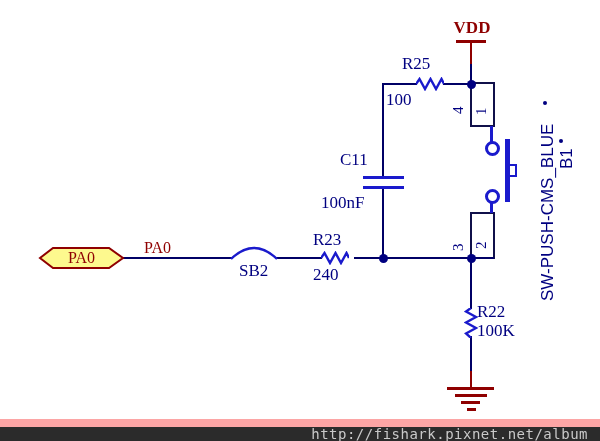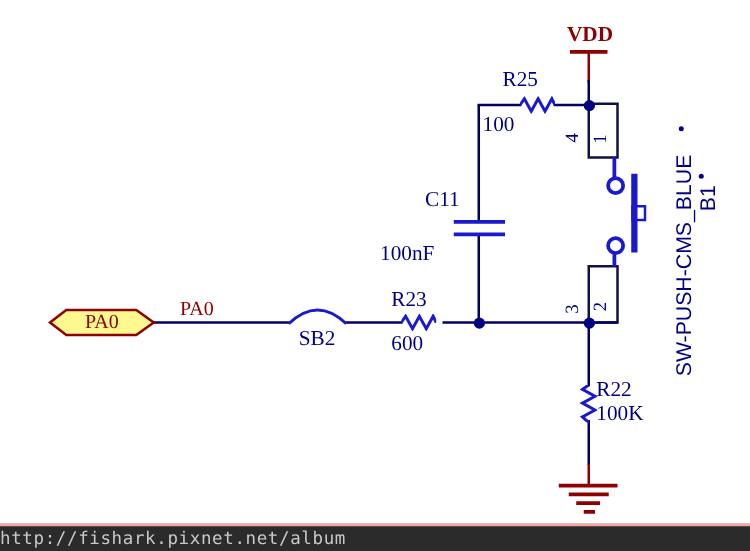--- a/index.html
+++ b/index.html
@@ -26,22 +26,22 @@
     position:absolute;left:166px;top:320px;color:#00007d;
     font-family:"Liberation Sans",sans-serif;font-size:20px;font-weight:bold;font-style:italic;
     letter-spacing:.2px;white-space:nowrap;
   }
   #swname{position:absolute;left:538px;top:301px;color:#000080;
     font-family:"Liberation Sans",sans-serif;font-size:17px;line-height:19px;}
   #swref{position:absolute;left:557px;top:169px;color:#000080;
     font-family:"Liberation Sans",sans-serif;font-size:17px;line-height:19px;}
   #wmbar{
     position:absolute;left:0;top:419px;width:600px;height:22px;background:#2b2b2b;
-    border-top:2px solid #fca5a5;box-sizing:border-box;
-    display:flex;align-items:center;padding-right:12px;
+    border-top:8px solid #fca5a5;box-sizing:border-box;
+    display:flex;align-items:center;justify-content:flex-end;padding-right:12px;
   }
   #wmbar span{
     font-family:"DejaVu Sans Mono",monospace;font-size:14px;color:#c9c9c9;letter-spacing:.5px;
   }
 </style>
 </head>
 <body>
 
 <div id="canvas">
 
@@ -68,38 +68,38 @@
 
   <svg class="glyph" style="left:416px;top:77px;" width="28" height="14">
     <polyline points="0,7 3.5,2 9,12 14.5,2 20,12 25.5,2 28,7" fill="none" stroke="#1a1acc" stroke-width="2.4"></polyline>
   </svg>
   <div class="lbl" style="left:402px;top:55px;">R25</div>
   <div class="lbl" style="left:386px;top:91px;">100</div>
 
   <div class="plate" style="left:363px;top:176px;"></div>
   <div class="plate" style="left:363px;top:186px;"></div>
   <div class="lbl" style="left:340px;top:151px;">C11</div>
-  <div class="lbl" style="left:304px;top:194px;">100nF</div>
+  <div class="lbl" style="left:321px;top:194px;">100nF</div>
 
   <svg class="glyph" style="left:38px;top:246px;" width="87" height="24">
     <polygon points="2,12 15,2 71,2 85,12 71,22 15,22" fill="#fdf98e" stroke="#8f0000" stroke-width="2"></polygon>
   </svg>
   <div class="lbl-m" style="left:52px;top:250px;width:59px;text-align:center;">PA0</div>
   <div class="lbl-m" style="left:144px;top:240px;">PA0</div>
 
   <svg class="glyph" style="left:230px;top:244px;" width="48" height="16">
     <path d="M1,15 Q24,-7 47,15" fill="none" stroke="#1a1acc" stroke-width="2.4"></path>
   </svg>
   <div class="lbl" style="left:239px;top:262px;">SB2</div>
 
   <svg class="glyph" style="left:321px;top:251px;" width="28" height="14">
     <polyline points="0,7 3.5,2 9,12 14.5,2 20,12 25.5,2 28,7" fill="none" stroke="#1a1acc" stroke-width="2.4"></polyline>
   </svg>
   <div class="lbl" style="left:313px;top:231px;">R23</div>
-  <div class="lbl" style="left:313px;top:266px;">600</div>
+  <div class="lbl" style="left:313px;top:266px;">240</div>
 
   <div class="jdot" style="left:467px;top:80px;"></div>
   <div class="jdot" style="left:379px;top:254px;"></div>
   <div class="jdot" style="left:467px;top:254px;"></div>
 
   <div style="position:absolute;left:505px;top:164px;width:12px;height:13px;box-sizing:border-box;border:2.5px solid #1a1acc;background:#fff;"></div>
   <div style="position:absolute;left:505px;top:139px;width:4.5px;height:63px;background:#1a1acc;"></div>
   <div class="contact" style="left:485px;top:141px;"></div>
   <div class="contact" style="left:485px;top:189px;"></div>
 

